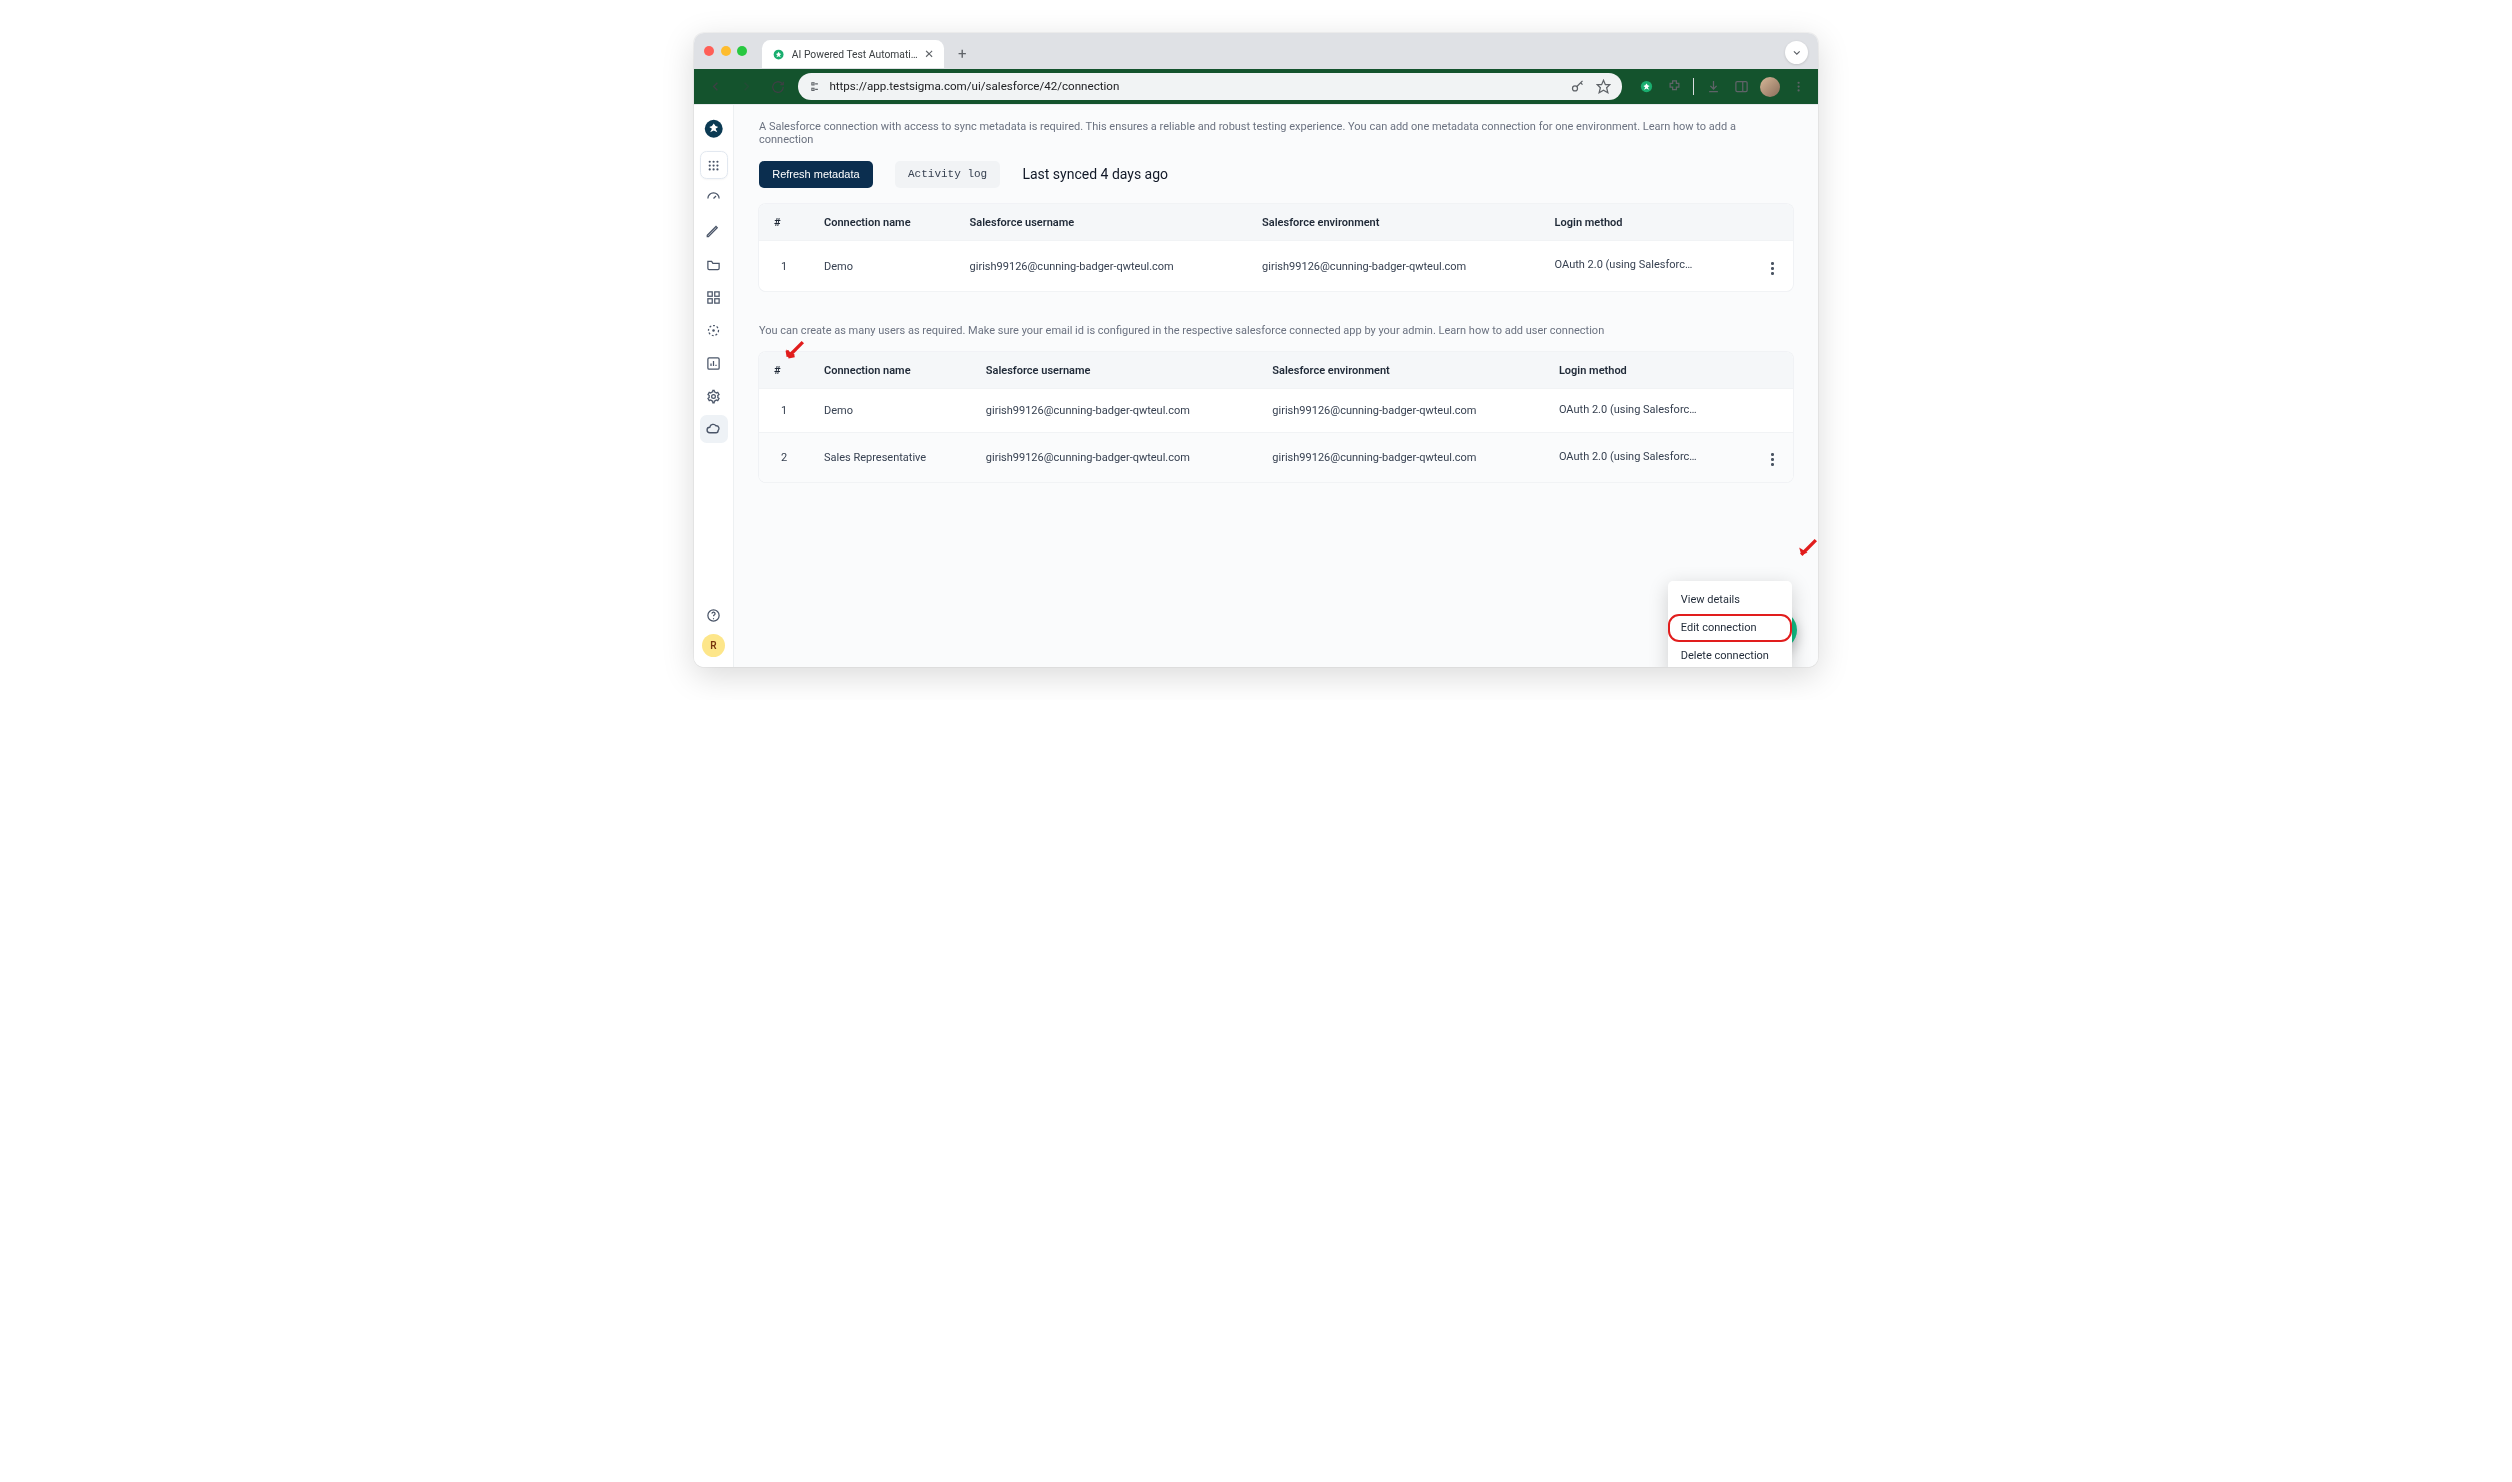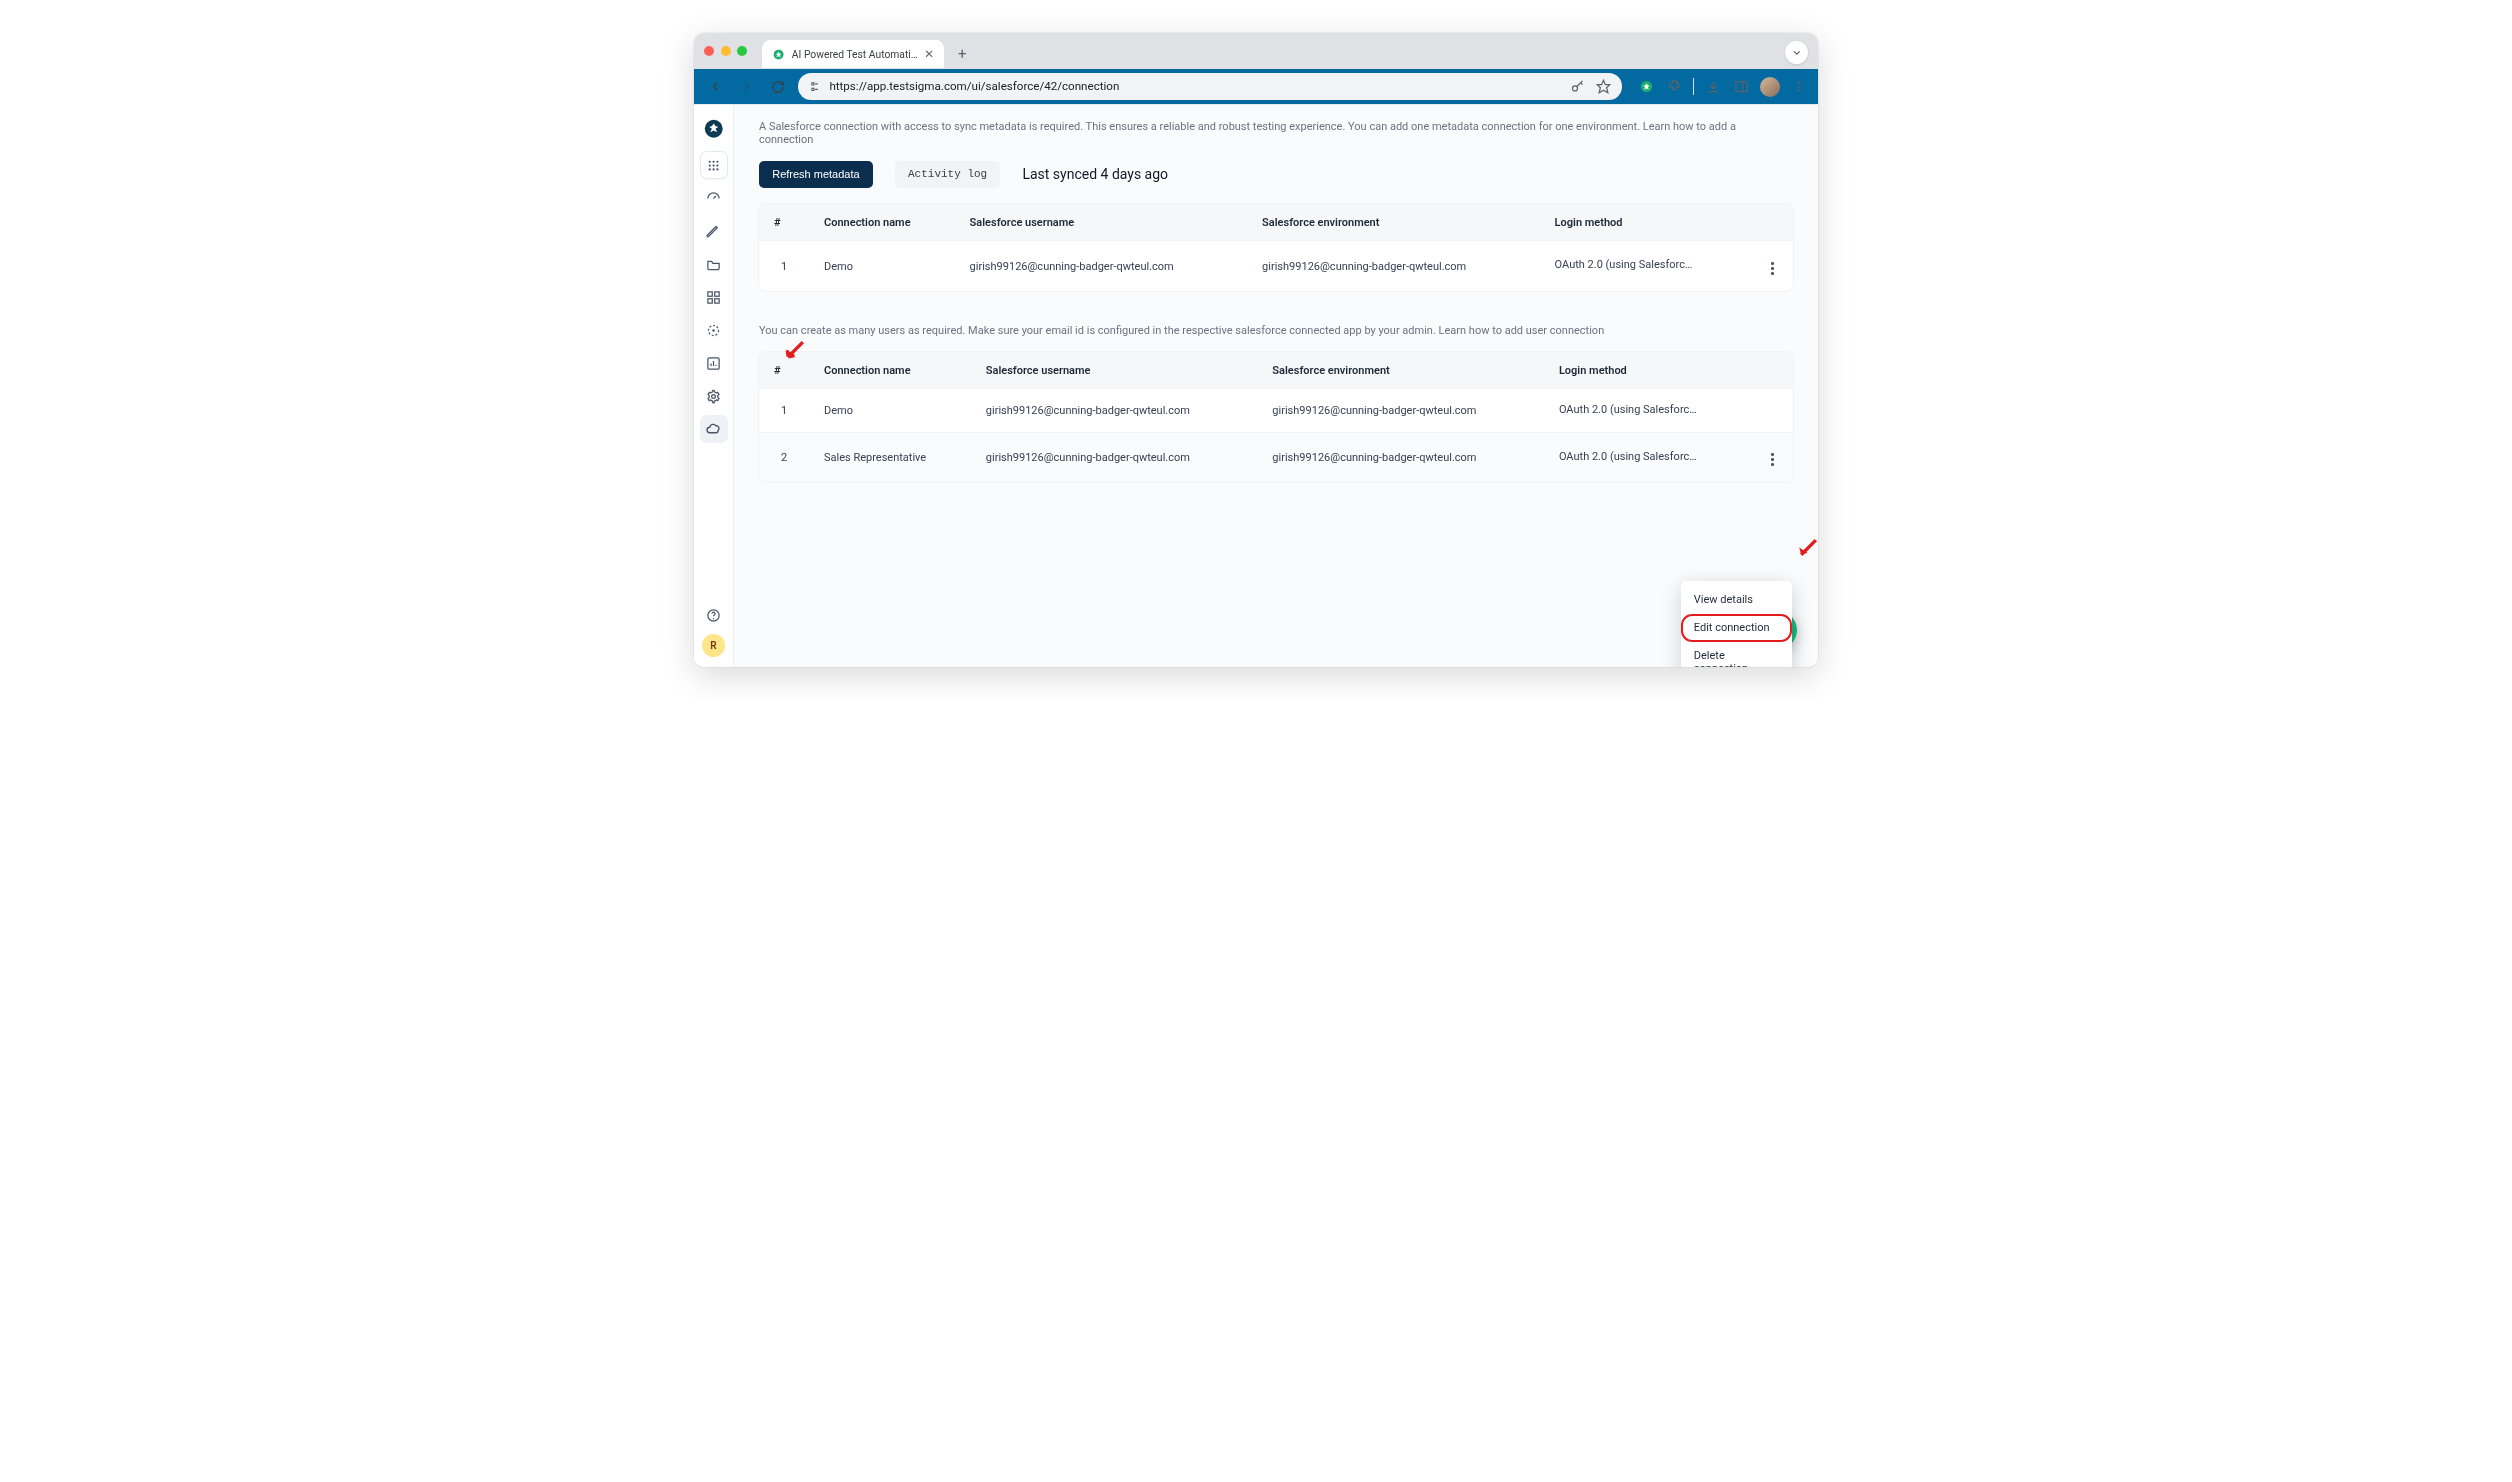--- a/index.html
+++ b/index.html
@@ -65,21 +65,21 @@
     margin-left:auto;
     width:23px;height:23px;border-radius:50%;
     background:#fff;
     display:flex;align-items:center;justify-content:center;
     box-shadow:0 0.8px 2.5px rgba(0,0,0,0.15);
     margin-top:3.3px;
   }
   
   .toolbar {
     height: 36px;
-    background:#0369a1;
+    background:#14532d;
     border-bottom:0.8px solid #e8eaed;
     display:flex;
     align-items:center;
     padding: 0 10px;
     gap:8.3px;
   }
   .icon-btn {
     width:23px;height:23px;display:flex;align-items:center;justify-content:center;
     color:#5f6368;border-radius:50%;
   }
@@ -216,21 +216,21 @@
 
   .section-gap { height:33px; }
 
   
   .context-menu {
     position:absolute;
     background:#fff;
     border-radius:5px;
     box-shadow:0 5px 20px rgba(0,0,0,0.18);
     padding:5px 0;
-    width:111px;
+    width:124px;
     font-size:11px;
     z-index:50;
   }
   .context-menu .item {
     padding:7.4px 13.2px;
     cursor:pointer;
     color:#1f2937;
   }
   .context-menu .item.highlight {
     outline:2.5px solid #e11d1d;

